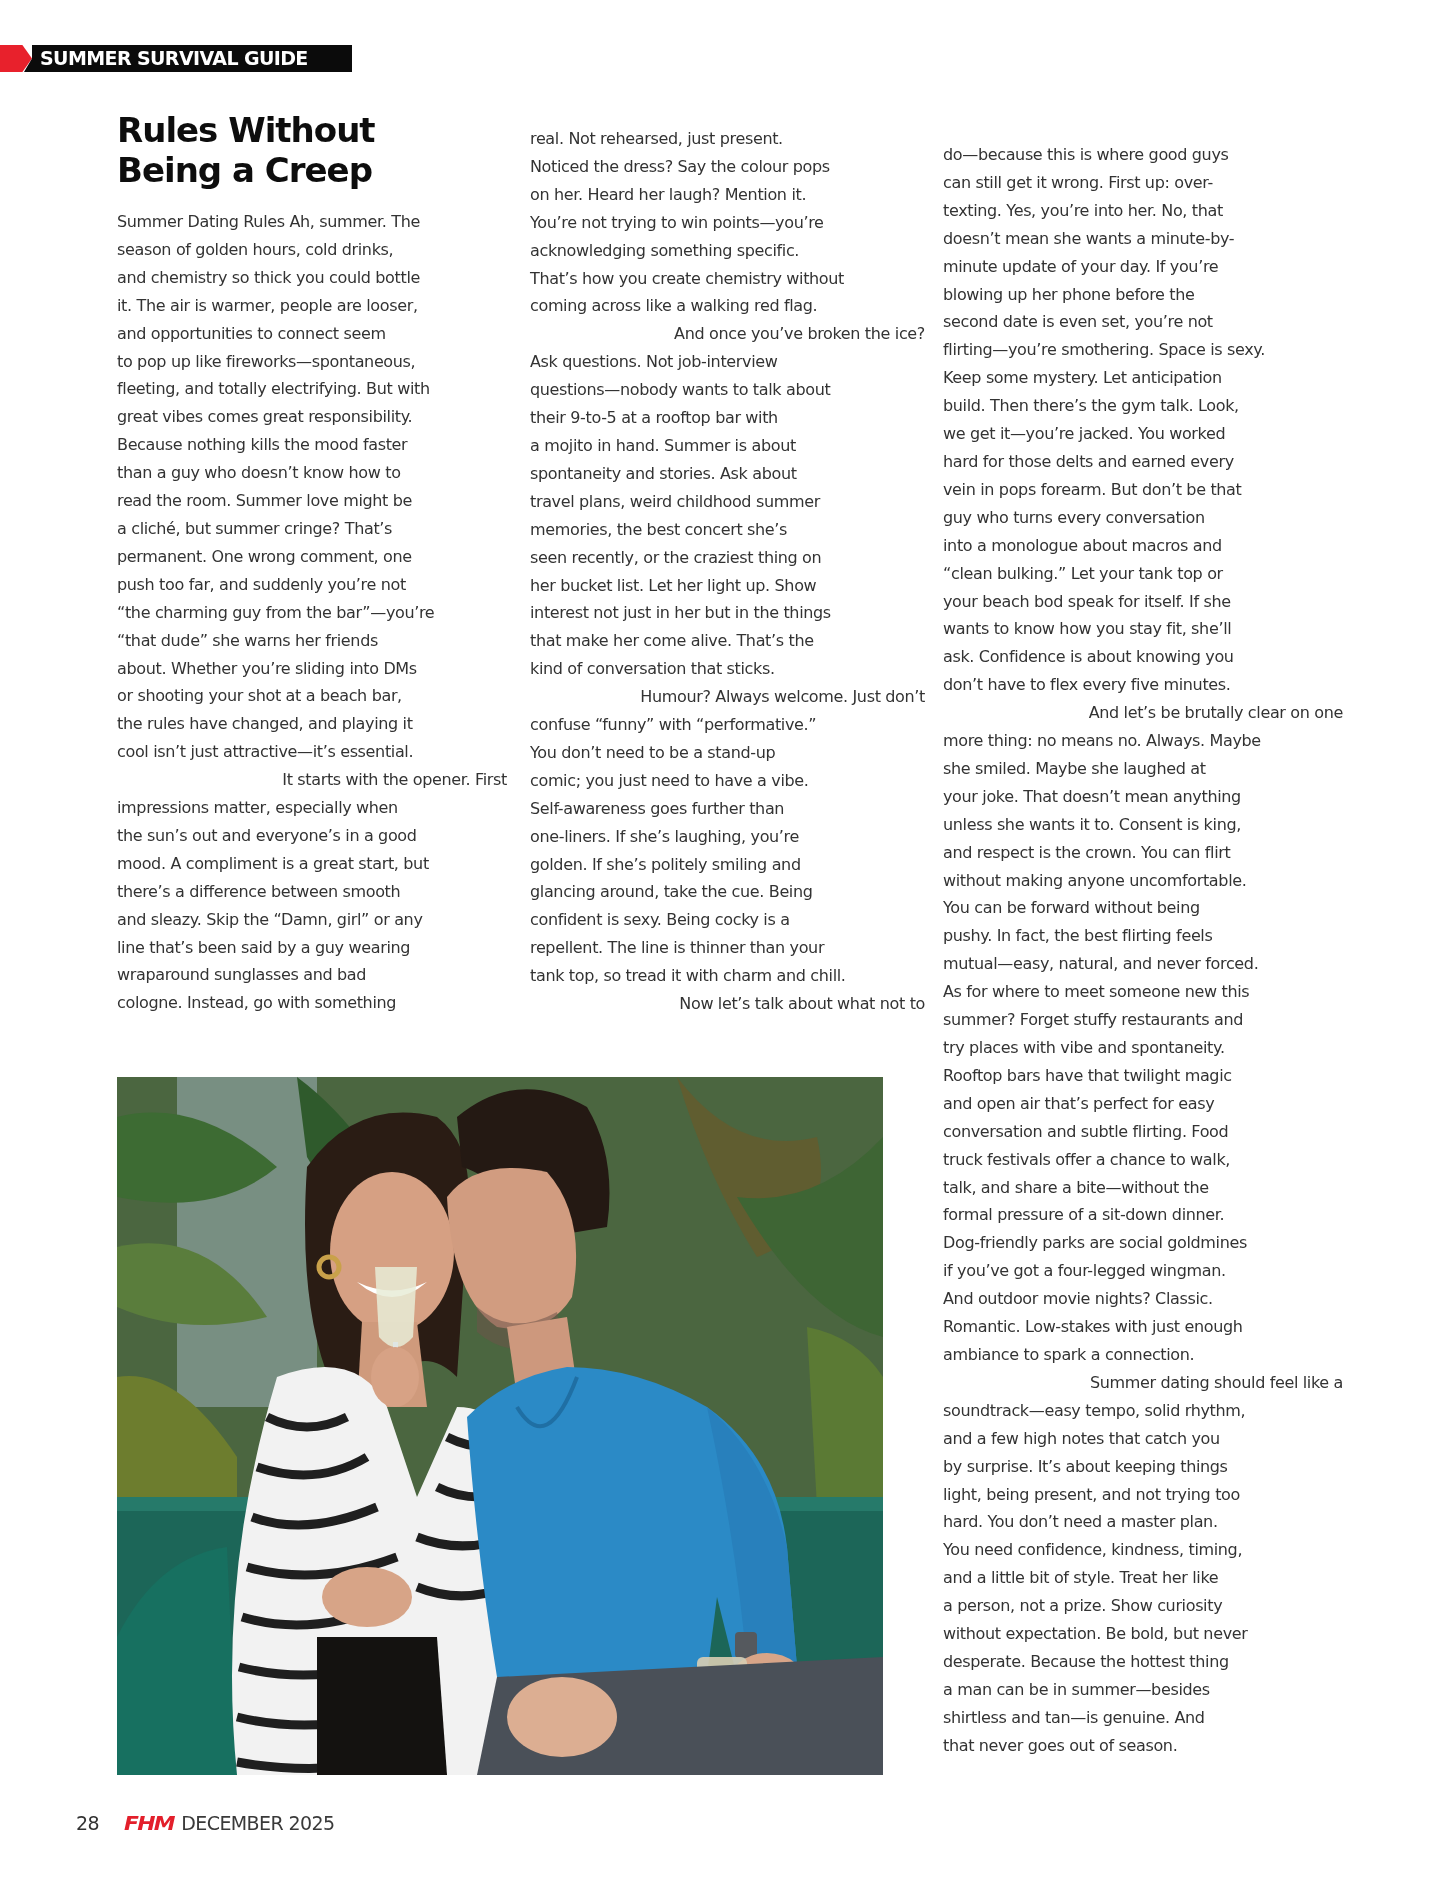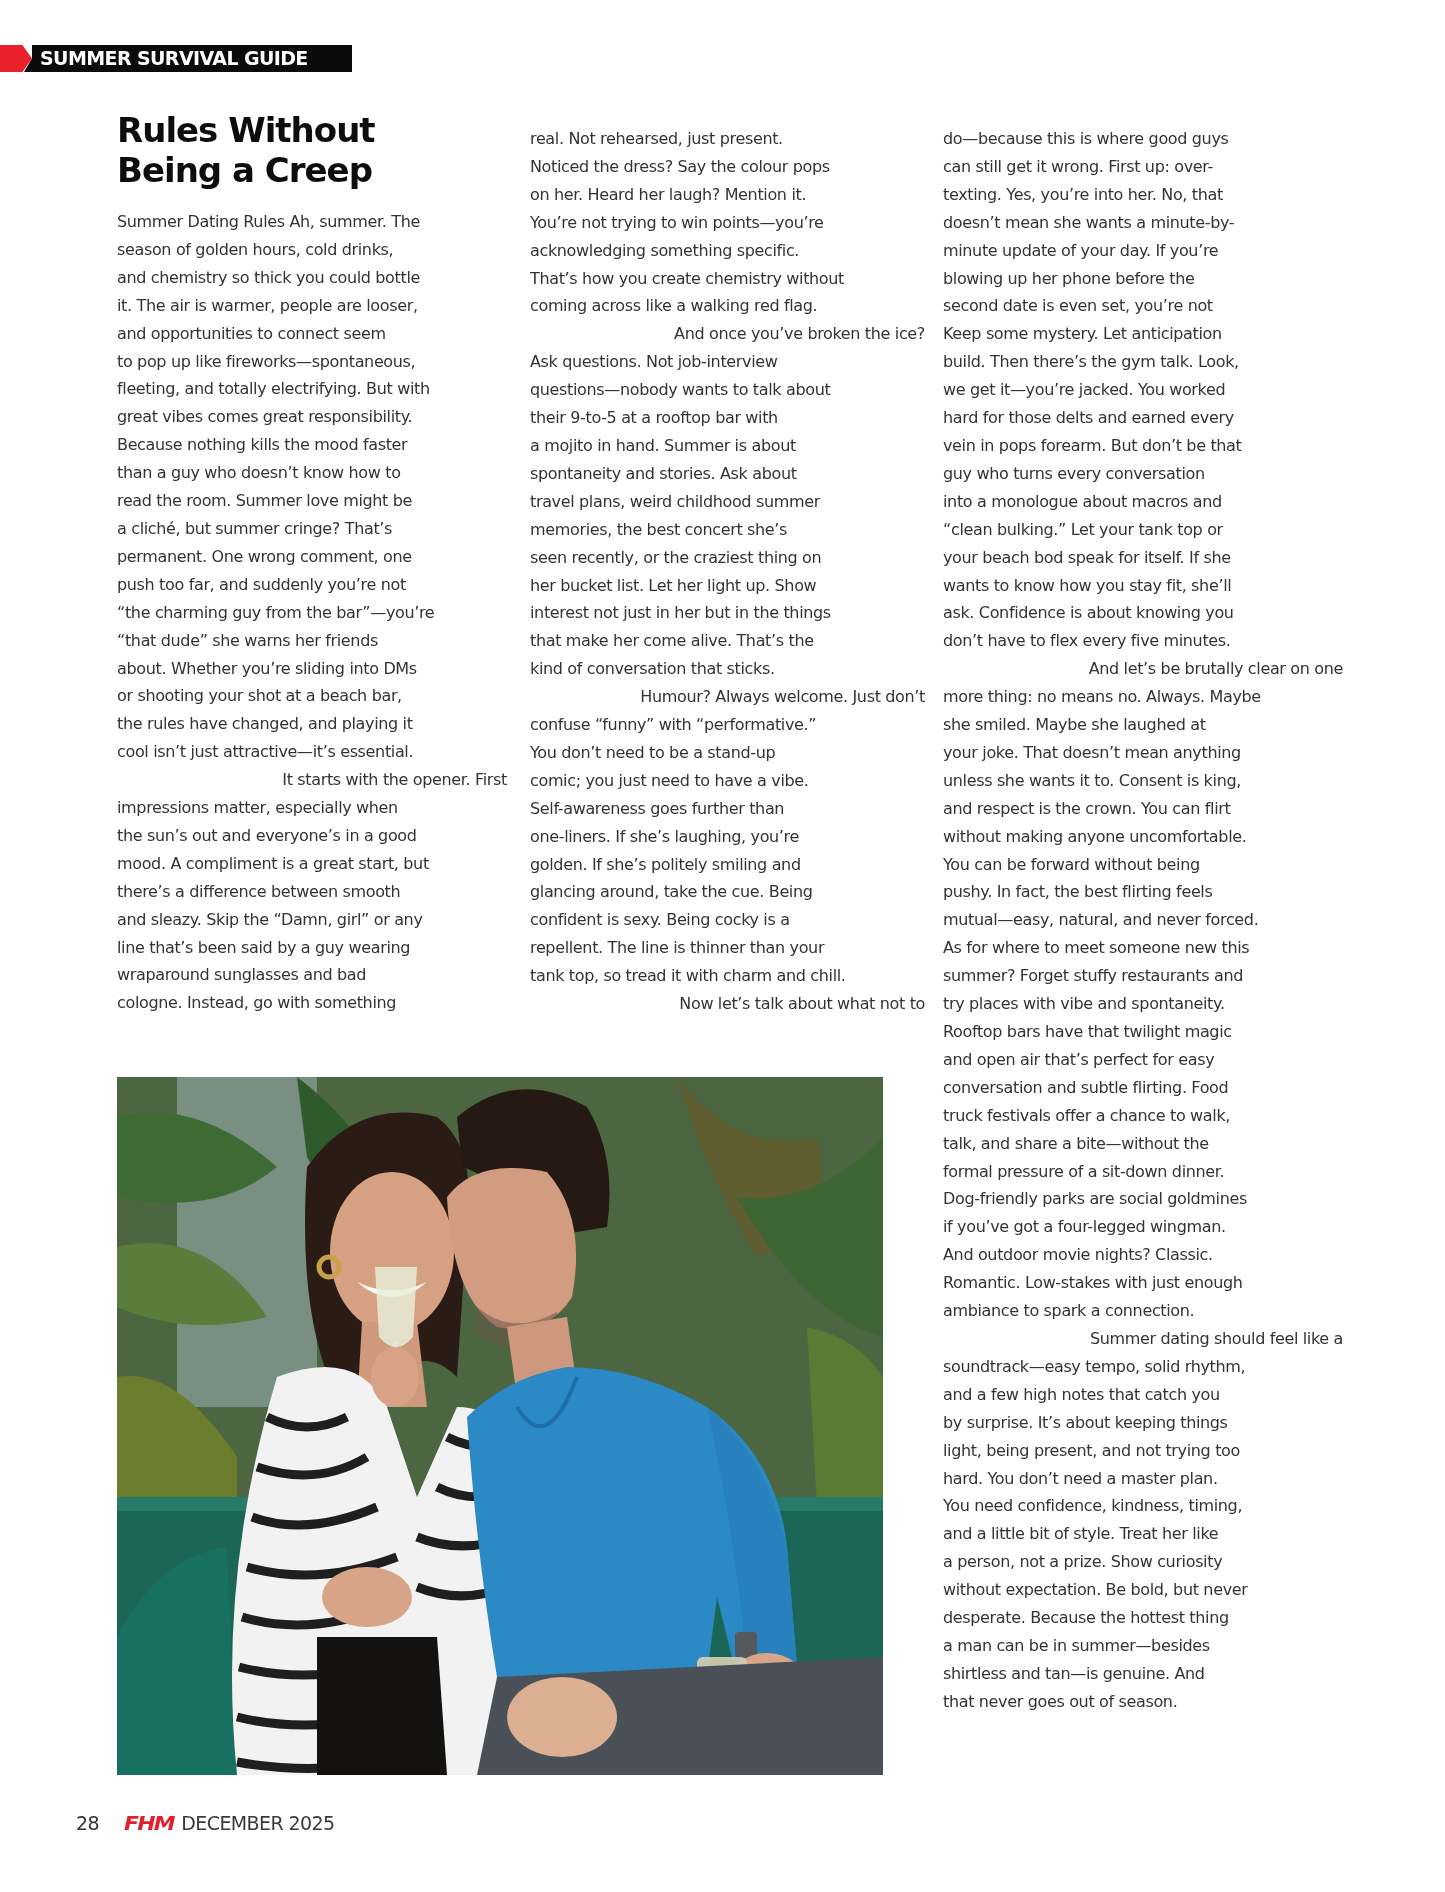--- a/index.html
+++ b/index.html
@@ -15,21 +15,21 @@
                         letter-spacing: -0.6px; white-space: nowrap; }
   .title { position: absolute; left: 117px; top: 110px; width: 380px; margin: 0;
            font-family: "DejaVu Sans", sans-serif; font-weight: bold; font-size: 34px; line-height: 40px;
            color: #0d0d0d; letter-spacing: -1px; }
   .col { position: absolute; font-family: "DejaVu Sans", sans-serif; font-size: 16px; line-height: 27.9px;
          color: #333; font-weight: normal; letter-spacing: -0.35px; }
   .col .line { display: block; white-space: nowrap; }
   .col .indent { padding-left: 25px; text-align: right; }
   #col1 { left: 117px; top: 208px; width: 390px; }
   #col2 { left: 530px; top: 125px; width: 395px; }
-  #col3 { left: 943px; top: 125px; width: 400px; }
+  #col3 { left: 943px; top: 141px; width: 400px; }
   .photo { position: absolute; left: 117px; top: 1077px; width: 766px; height: 698px; overflow: hidden;
            background: linear-gradient(180deg, #6f8a5a 0%, #3f5a32 30%, #355236 55%, #1f6156 75%, #1b5c53 100%); }
   .photo svg { display: block; }
   .footer { position: absolute; left: 76px; top: 1808px; height: 30px; display: flex; align-items: center;
             font-family: "DejaVu Sans", sans-serif; color: #333; }
   .footer .page-num { font-size: 19px; letter-spacing: -0.5px; width: 48px; }
   .footer .brand { font-size: 19px; font-weight: bold; color: #e31f2b; letter-spacing: -1.5px; font-style: italic;
                    transform: scaleX(1.15); transform-origin: left; margin-right: 14px; }
   .footer .issue { font-size: 19px; letter-spacing: -0.6px; color: #3a3a3a; }
 </style>
@@ -113,20 +113,21 @@
     <span class="line indent">Now let’s talk about what not to</span>
   </div>
 <div class="col" id="col3">
     <span class="line">do—because this is where good guys</span>
     <span class="line">can still get it wrong. First up: over-</span>
     <span class="line">texting. Yes, you’re into her. No, that</span>
     <span class="line">doesn’t mean she wants a minute-by-</span>
     <span class="line">minute update of your day. If you’re</span>
     <span class="line">blowing up her phone before the</span>
     <span class="line">second date is even set, you’re not</span>
+    <span class="line">flirting—you’re smothering. Space is sexy.</span>
     <span class="line">Keep some mystery. Let anticipation</span>
     <span class="line">build. Then there’s the gym talk. Look,</span>
     <span class="line">we get it—you’re jacked. You worked</span>
     <span class="line">hard for those delts and earned every</span>
     <span class="line">vein in pops forearm. But don’t be that</span>
     <span class="line">guy who turns every conversation</span>
     <span class="line">into a monologue about macros and</span>
     <span class="line">“clean bulking.” Let your tank top or</span>
     <span class="line">your beach bod speak for itself. If she</span>
     <span class="line">wants to know how you stay fit, she’ll</span>

